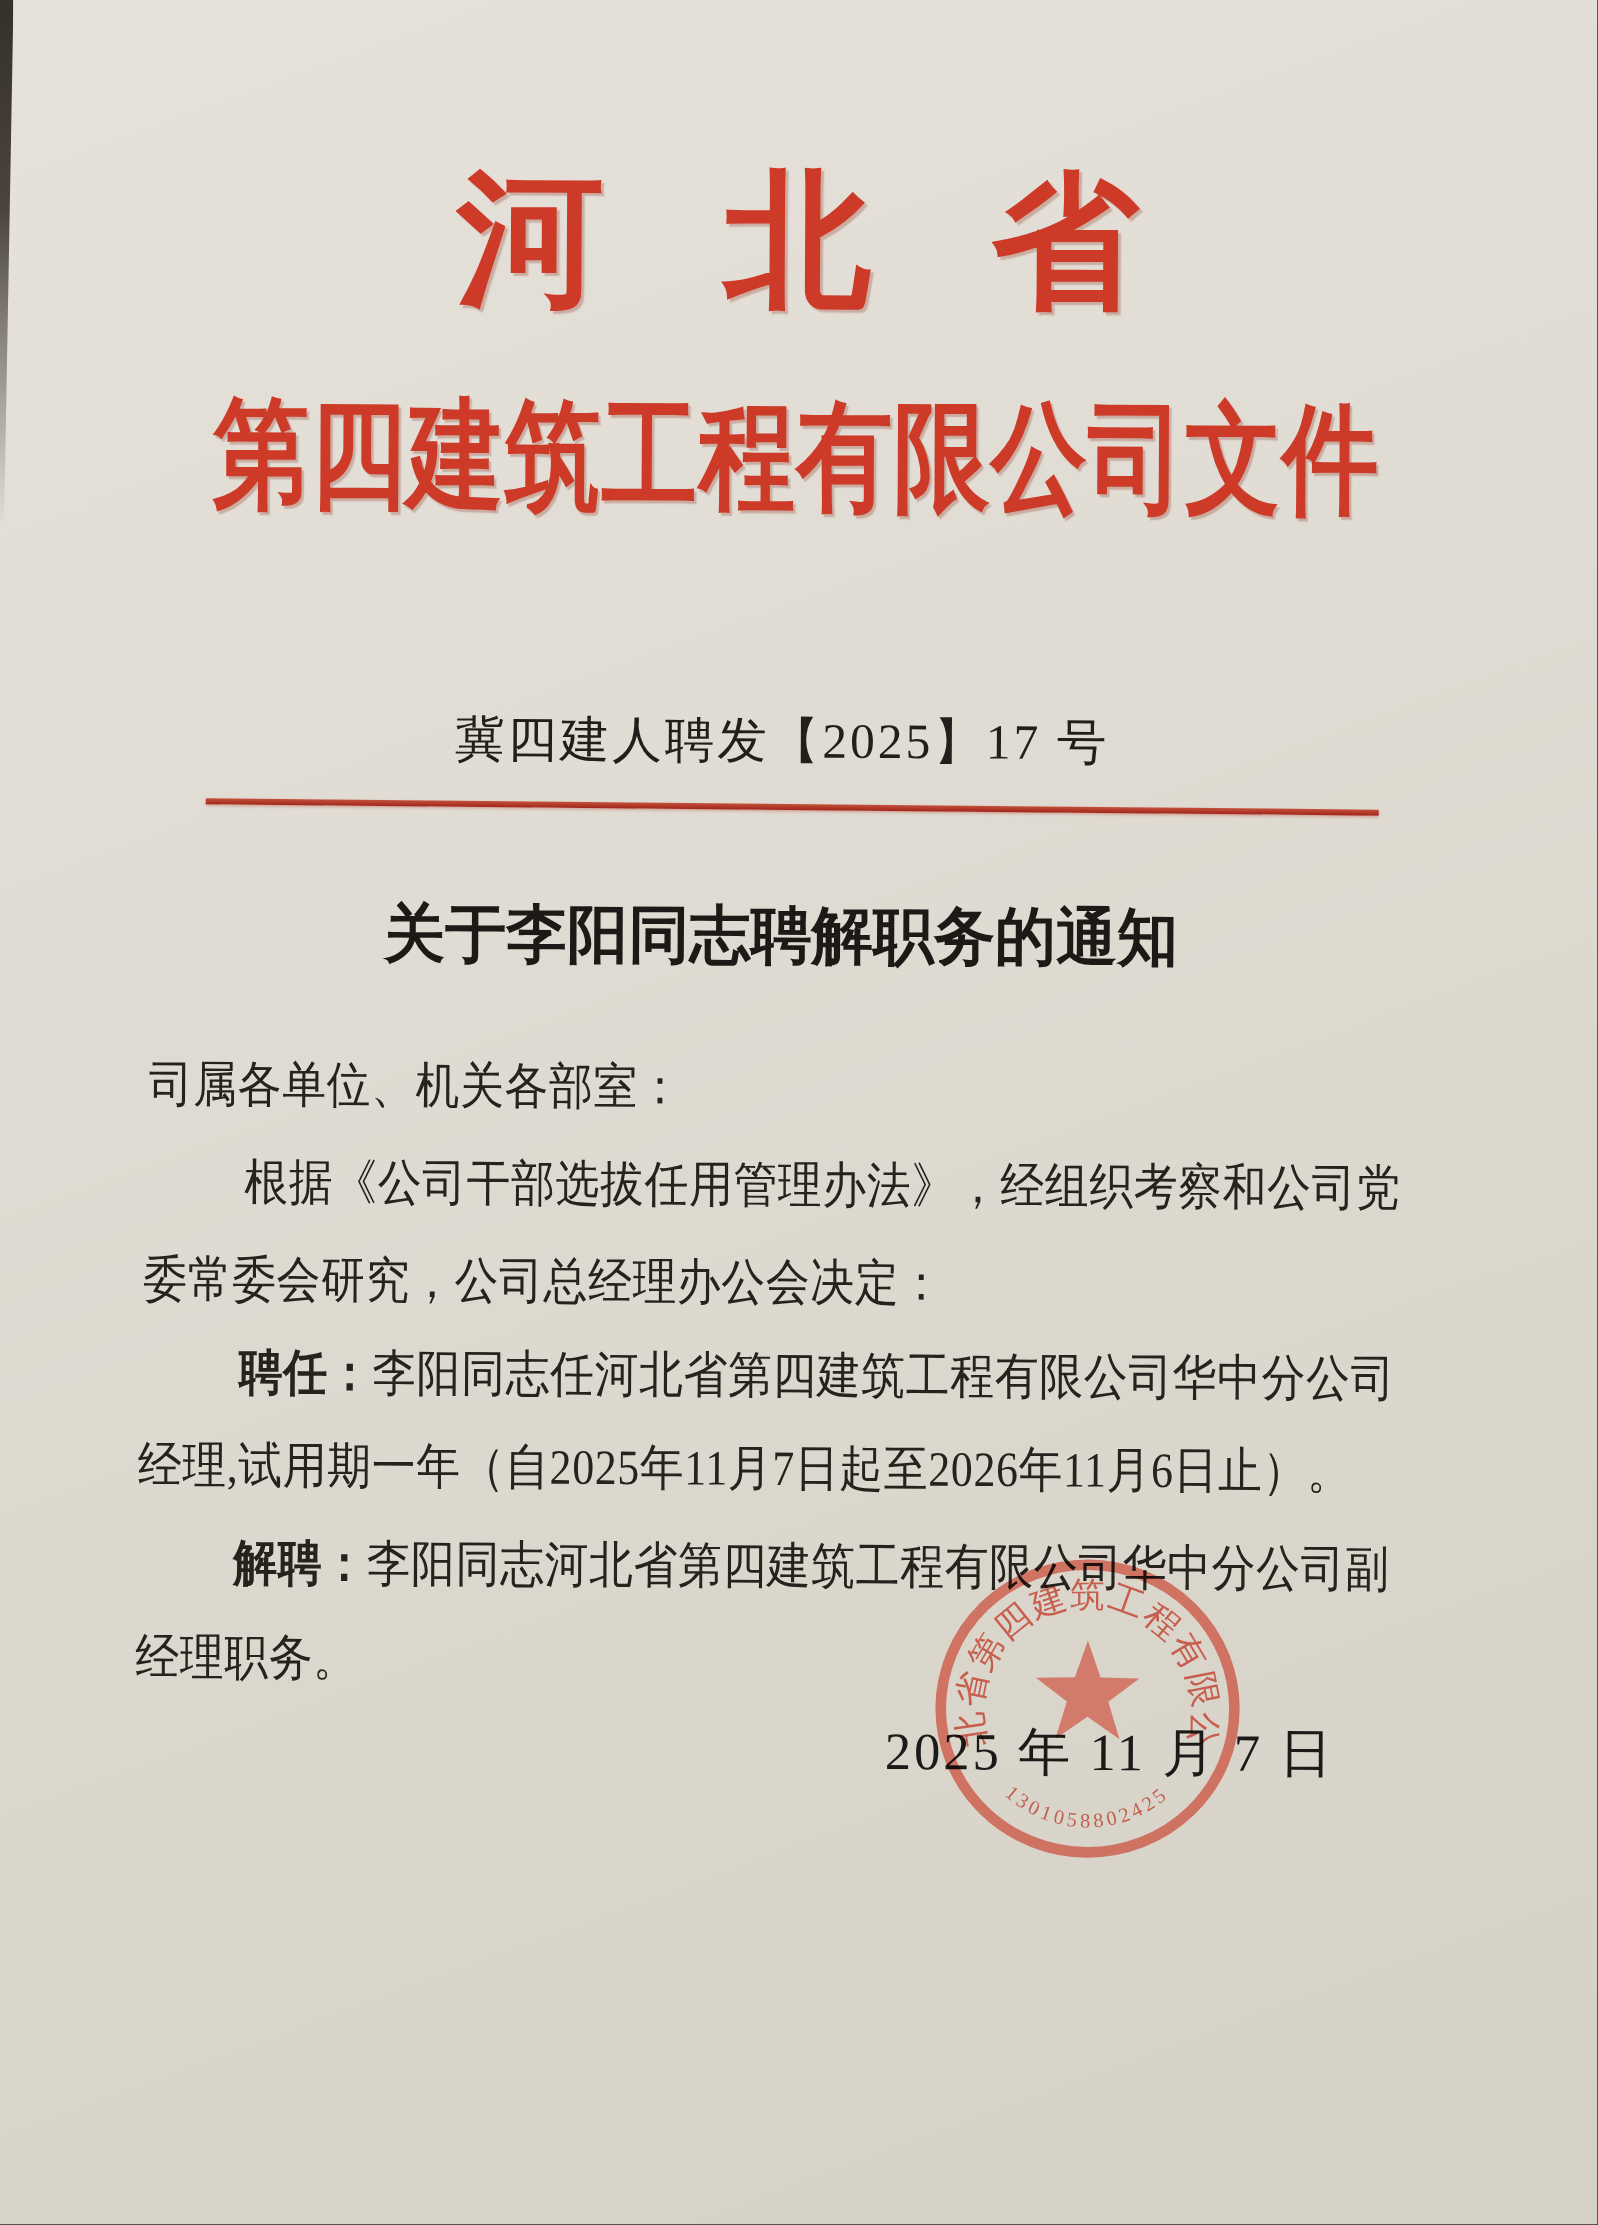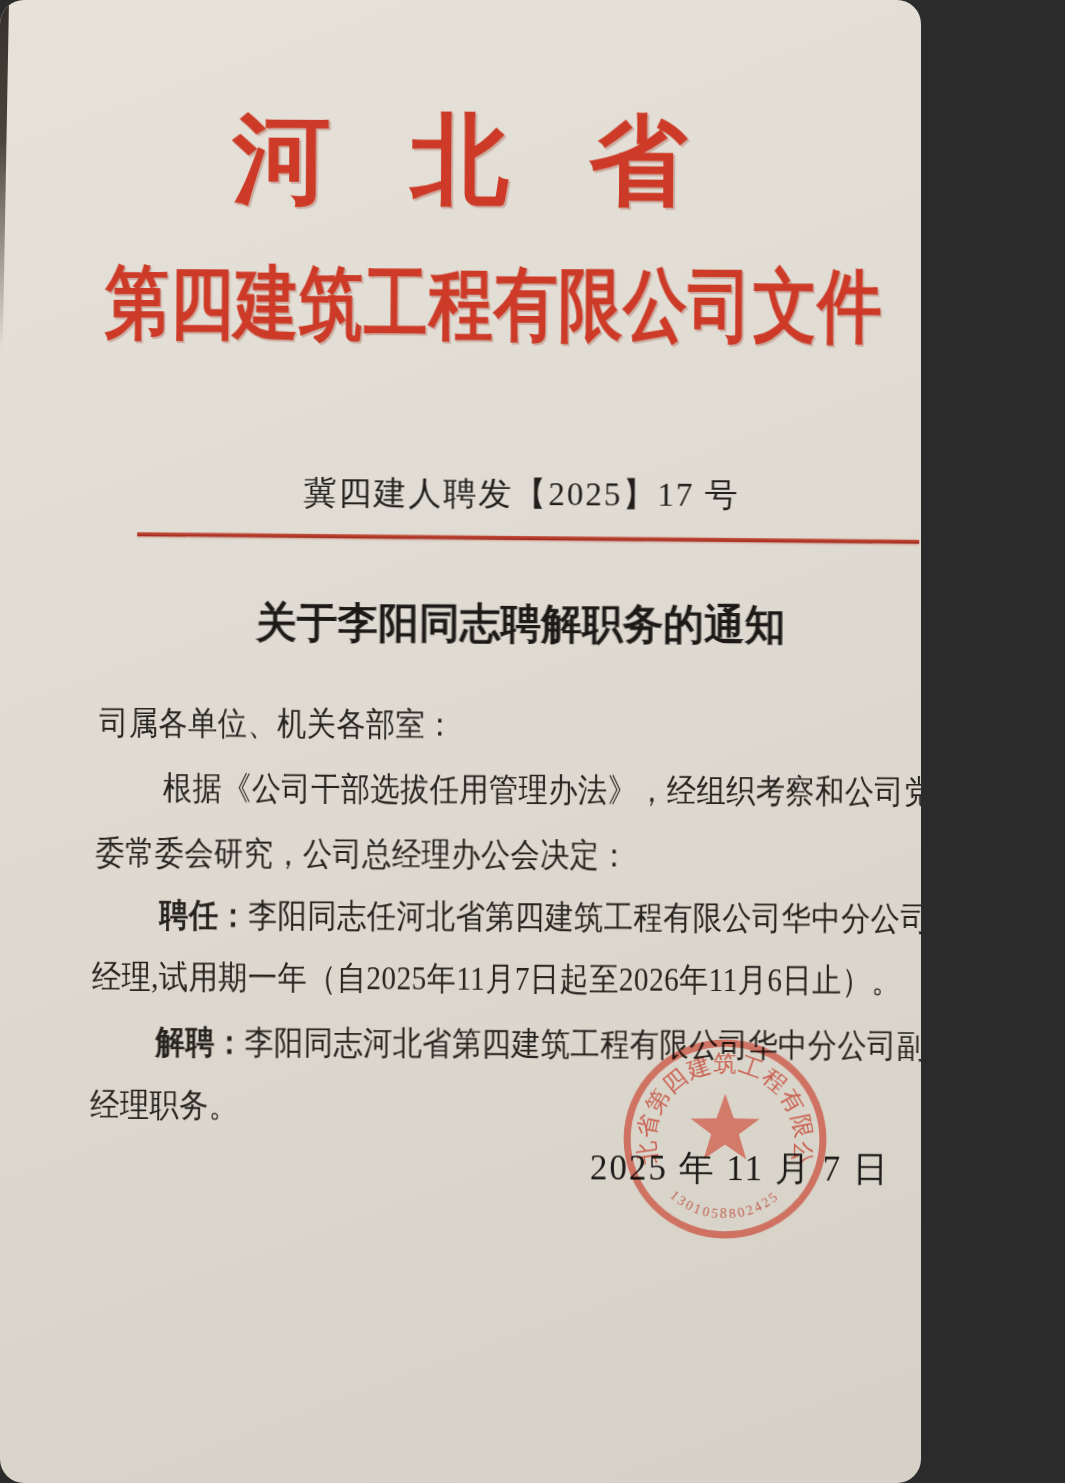--- a/index.html
+++ b/index.html
@@ -1,22 +1,21 @@
 <!DOCTYPE html>
 <html><head>
 <meta charset="utf-8">
 <style>
   html,body{margin:0;padding:0;background:#2b2b2b;}
   .page{
     position:relative;
-    width:921px;height:1483px;
+    width:1065px;height:1483px;
     overflow:hidden;
     font-family:"Liberation Serif", serif;
     background:linear-gradient(160deg,#e6e2d9 0%,#e0dcd3 38%,#dbd6cc 70%,#d6d1c7 100%);
-    border-radius:24px;
   }
   
   .edge-left{
     position:absolute;left:0;top:0;width:9px;height:350px;
     background:linear-gradient(to bottom,#35302a 0%,#4a443c 40%,rgba(90,82,72,0) 100%);
     clip-path:polygon(0 0,100% 0,30% 100%,0 100%);
   }
   .doc{position:absolute;left:0;top:0;width:100%;height:100%;
     transform:rotate(0.3deg);transform-origin:530px 0;}
 

